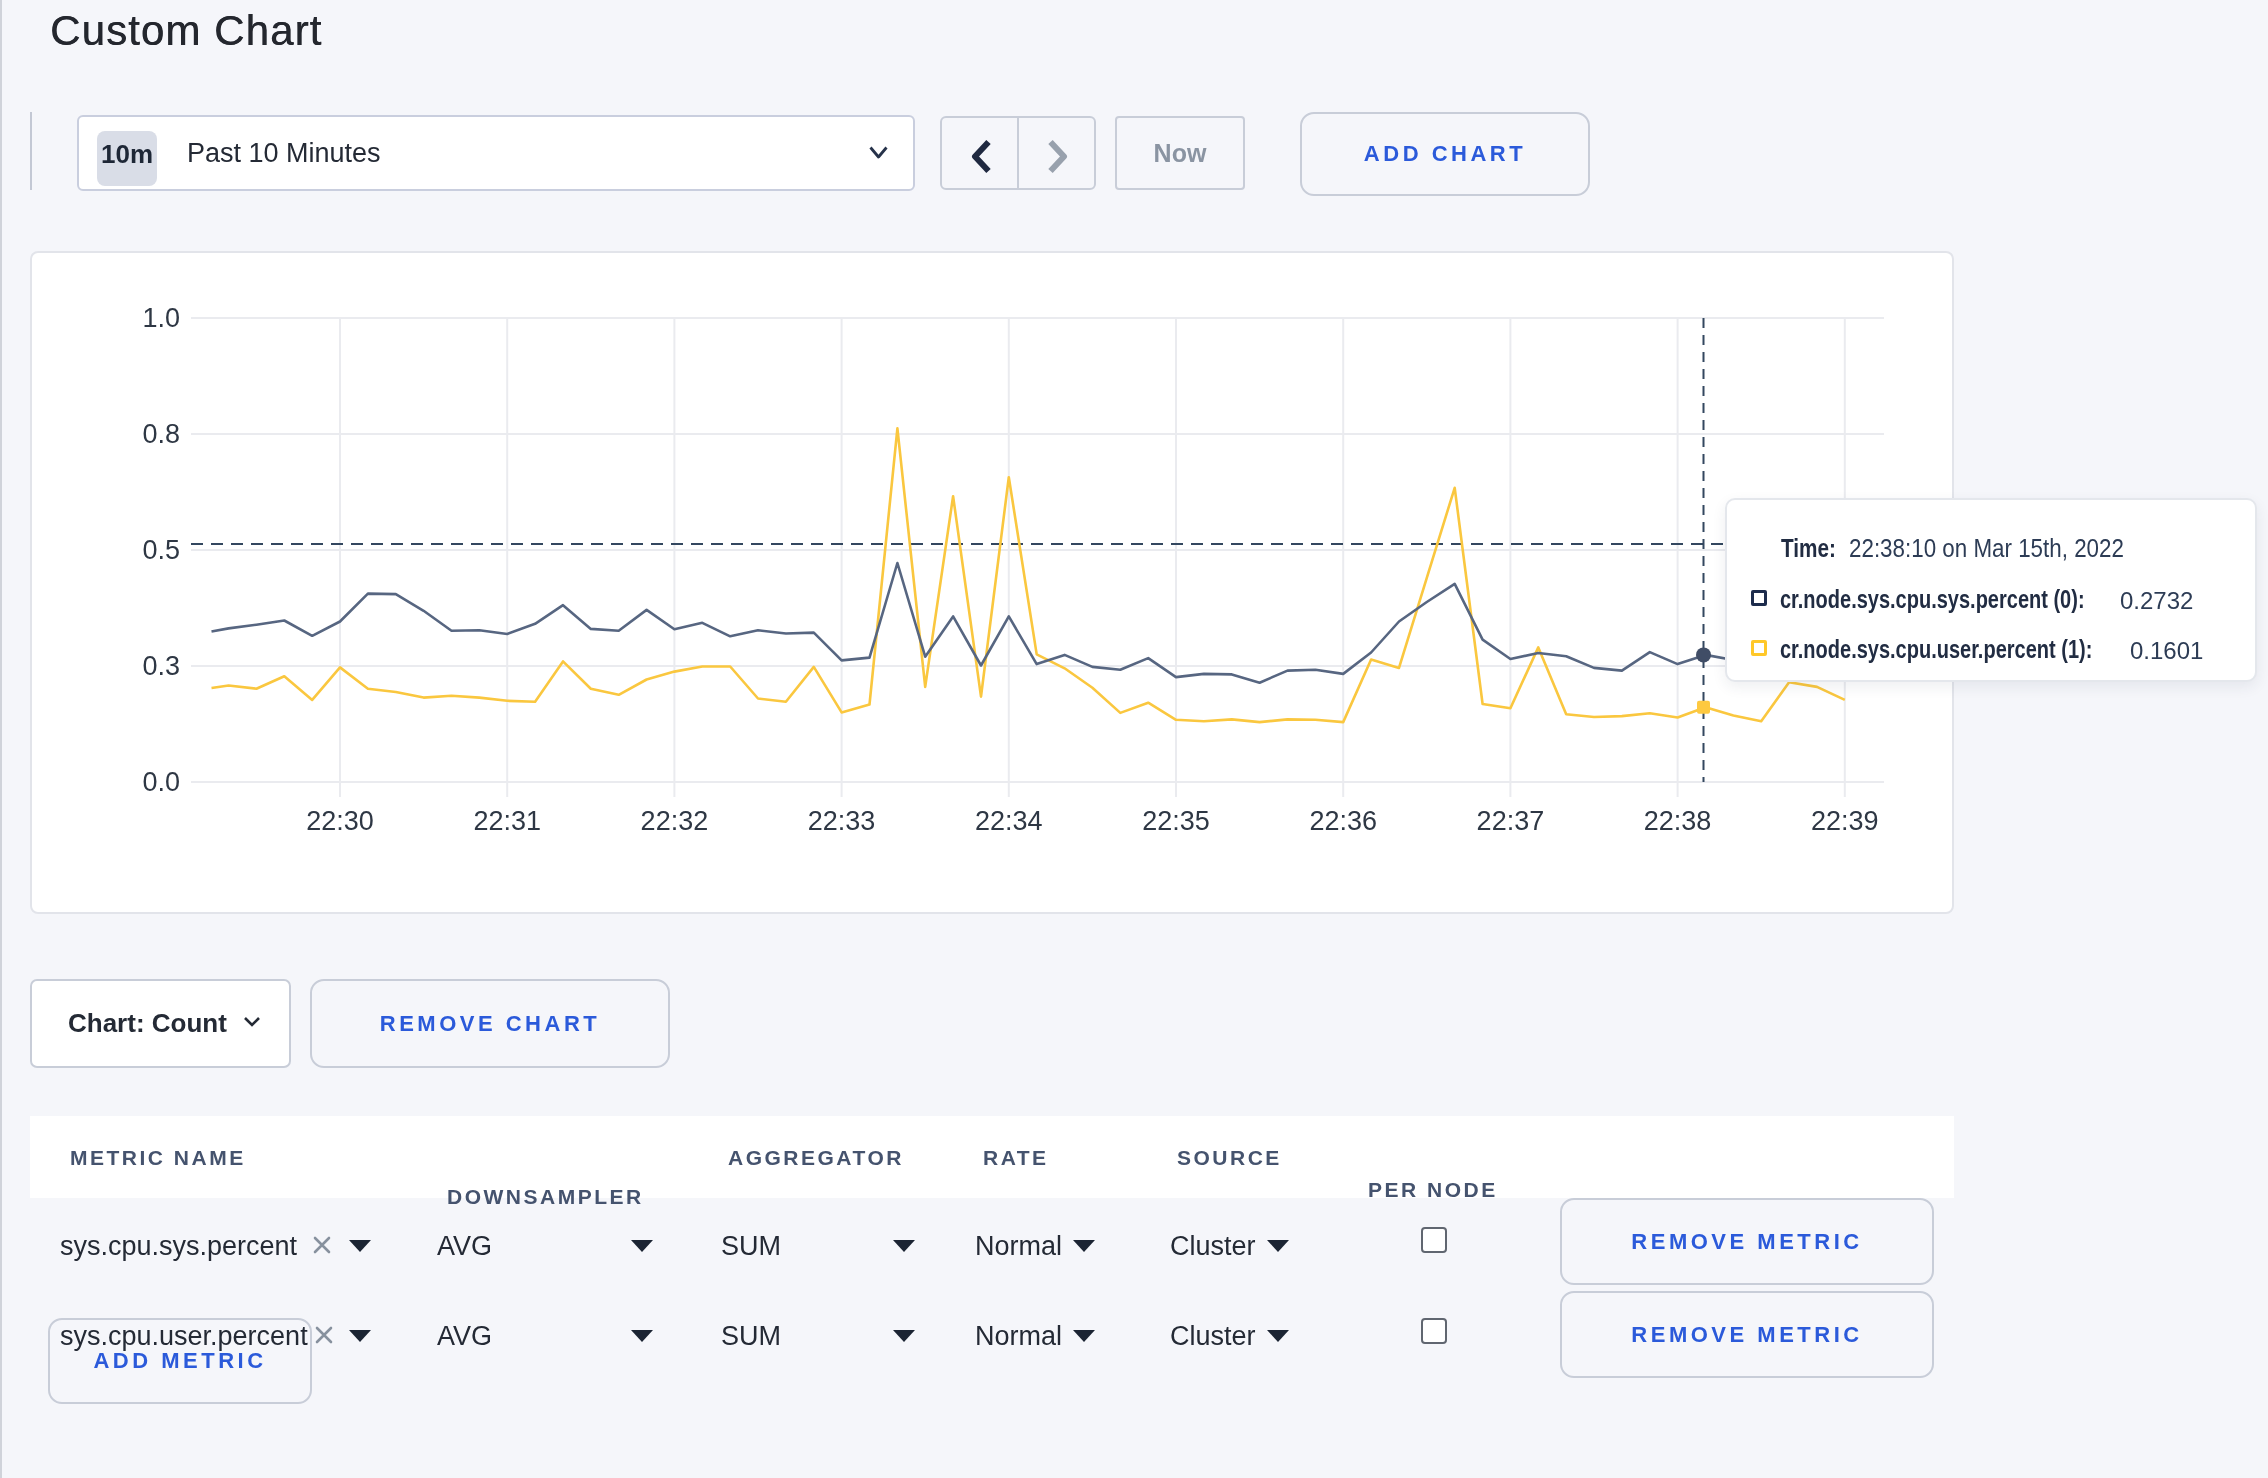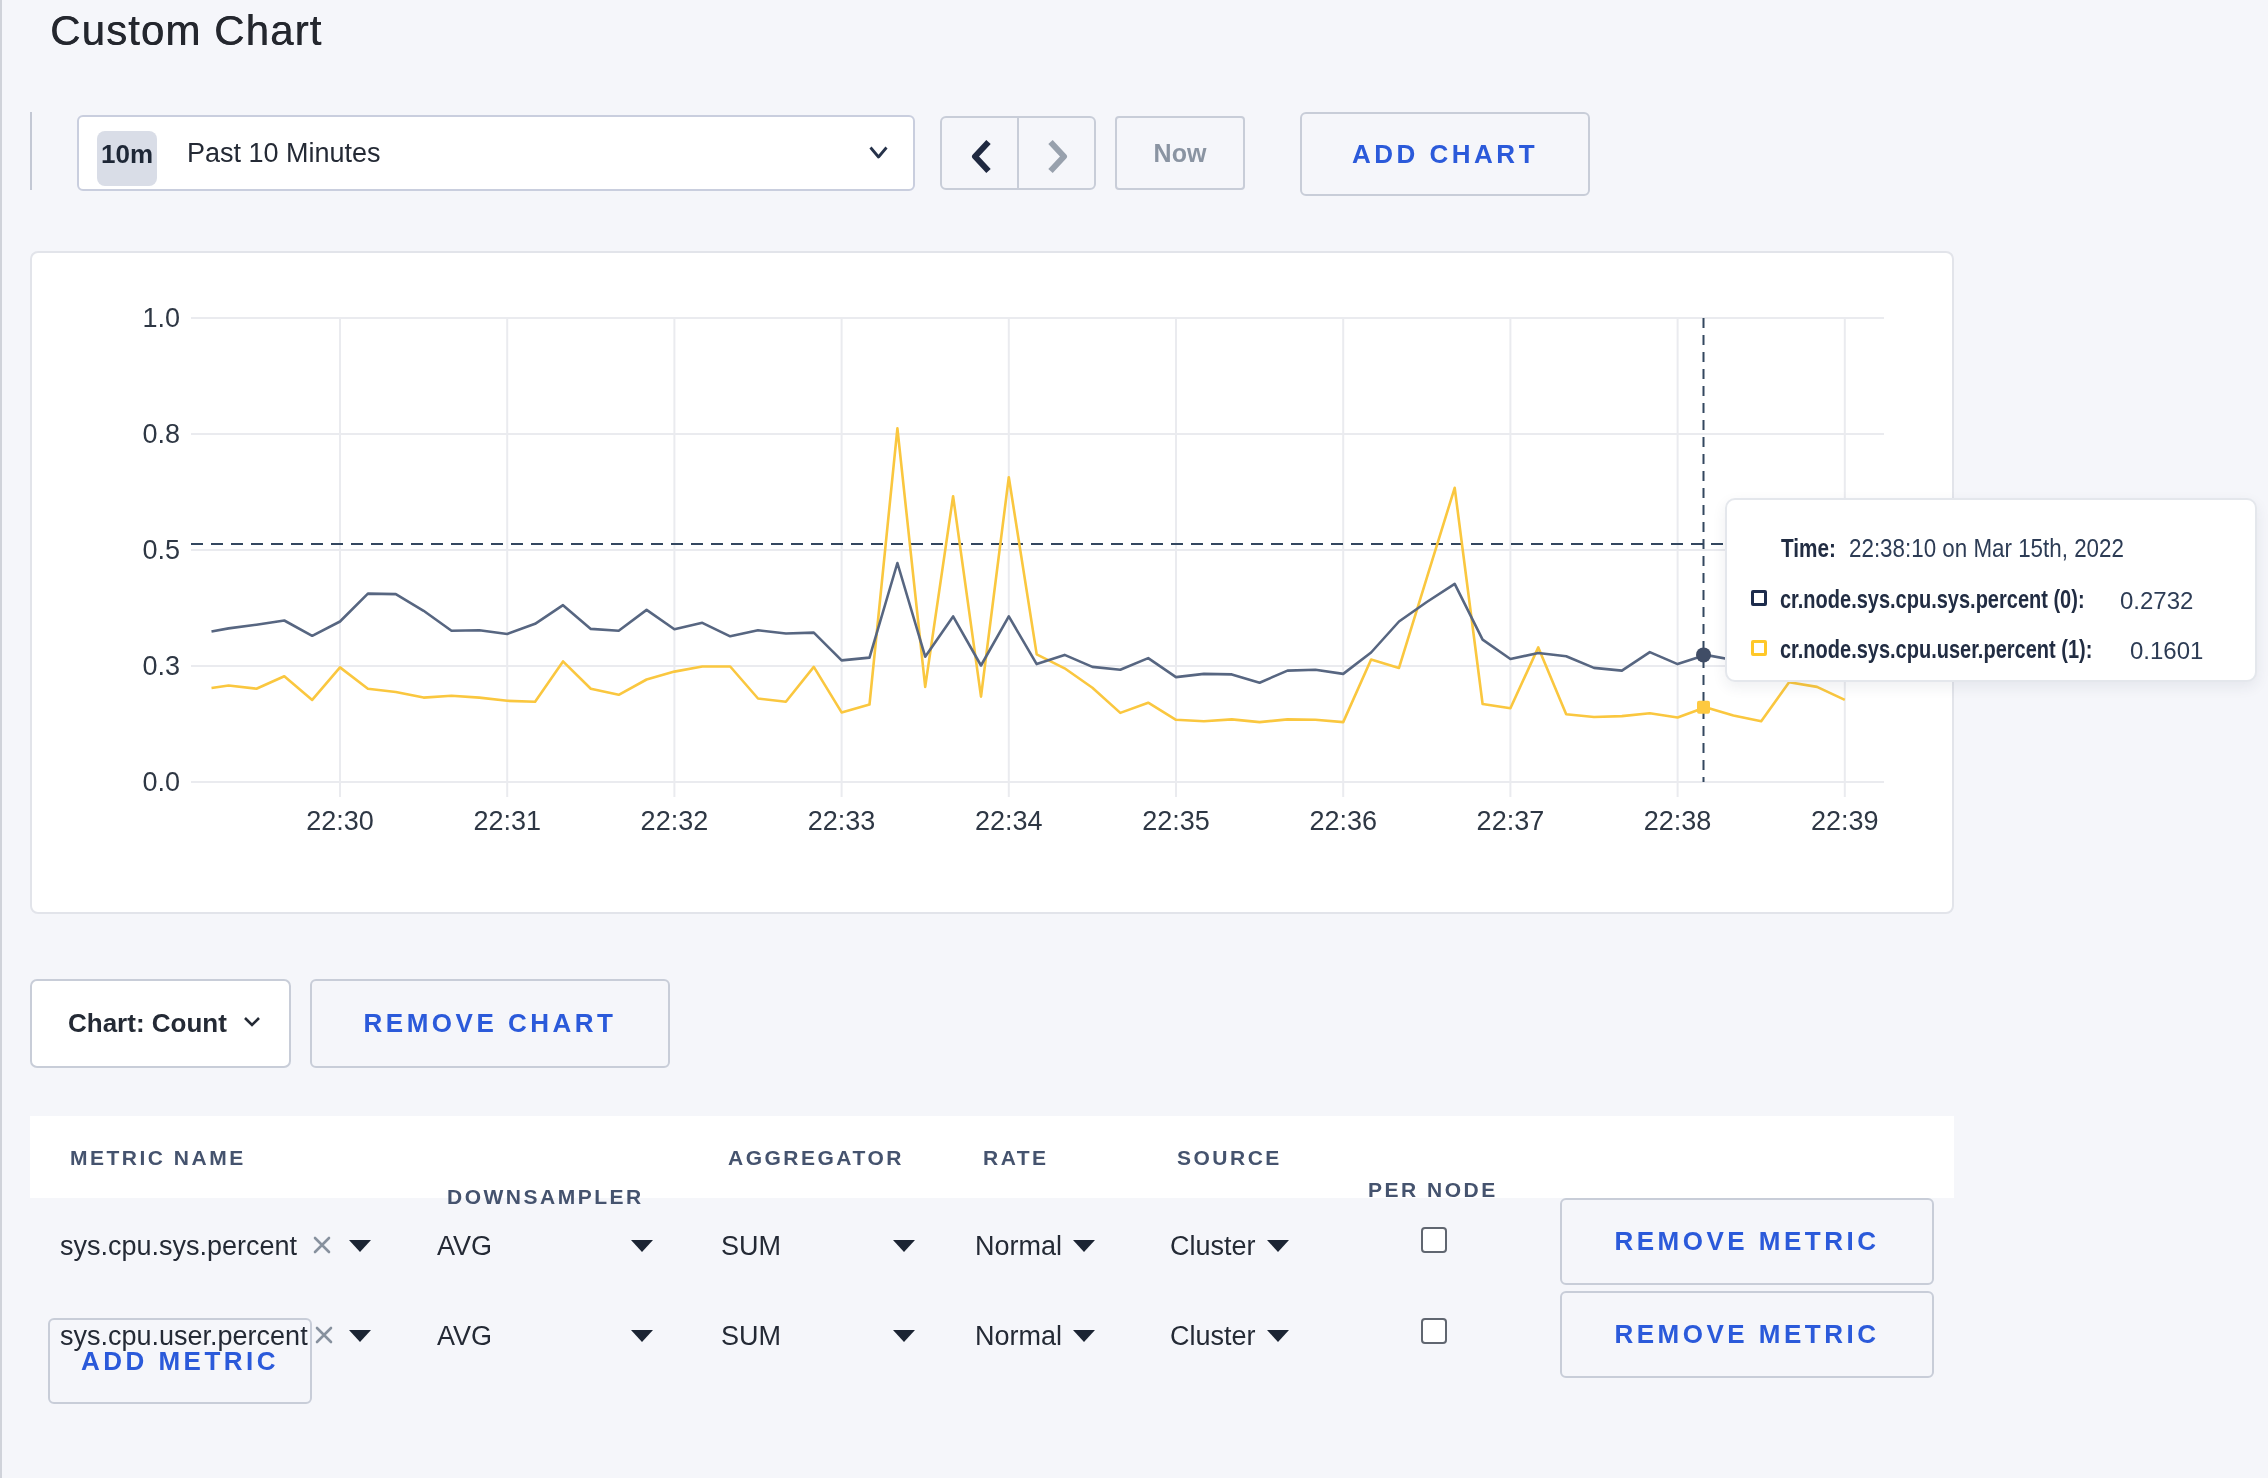--- a/index.html
+++ b/index.html
@@ -1,16 +1,16 @@
 <!DOCTYPE html>
 <html><head><meta charset="utf-8"><style>
 * { margin:0; padding:0; box-sizing:border-box; }
 html,body { width:2268px; height:1478px; background:#f5f6fa; font-family:"Liberation Sans", sans-serif; color:#242a35; position:relative; overflow:hidden; }
 .abs { position:absolute; }
-.btn { position:absolute; background:transparent; border:2px solid #c8cdd8; border-radius:6px; color:#2b5ada; font-weight:bold; font-size:26px; letter-spacing:3.5px; display:flex; align-items:center; justify-content:center; }
+.btn { position:absolute; background:transparent; border:2px solid #c8cdd8; border-radius:14px; color:#2b5ada; font-weight:bold; font-size:22px; letter-spacing:3.5px; display:flex; align-items:center; justify-content:center; }
 .caret { position:absolute; width:0; height:0; border-left:11px solid transparent; border-right:11px solid transparent; border-top:12px solid #1b2433; }
 .cbx { position:absolute; width:26px; height:26px; background:#fff; border:2.5px solid #606670; border-radius:4px; }
 .hdr { position:absolute; font-size:21px; font-weight:bold; letter-spacing:2.5px; color:#45536e; }
 .sx83 { transform:scaleX(0.83); transform-origin:left center; }
 .sx89 { transform:scaleX(0.895); transform-origin:left center; }
 .sx80 { transform:scaleX(0.80); transform-origin:left center; }
 .cell { position:absolute; font-size:27px; color:#242a35; }
 </style></head>
 <body>
 <div class="abs" style="left:0;top:0;width:2px;height:1478px;background:#d0d3da;"></div>

